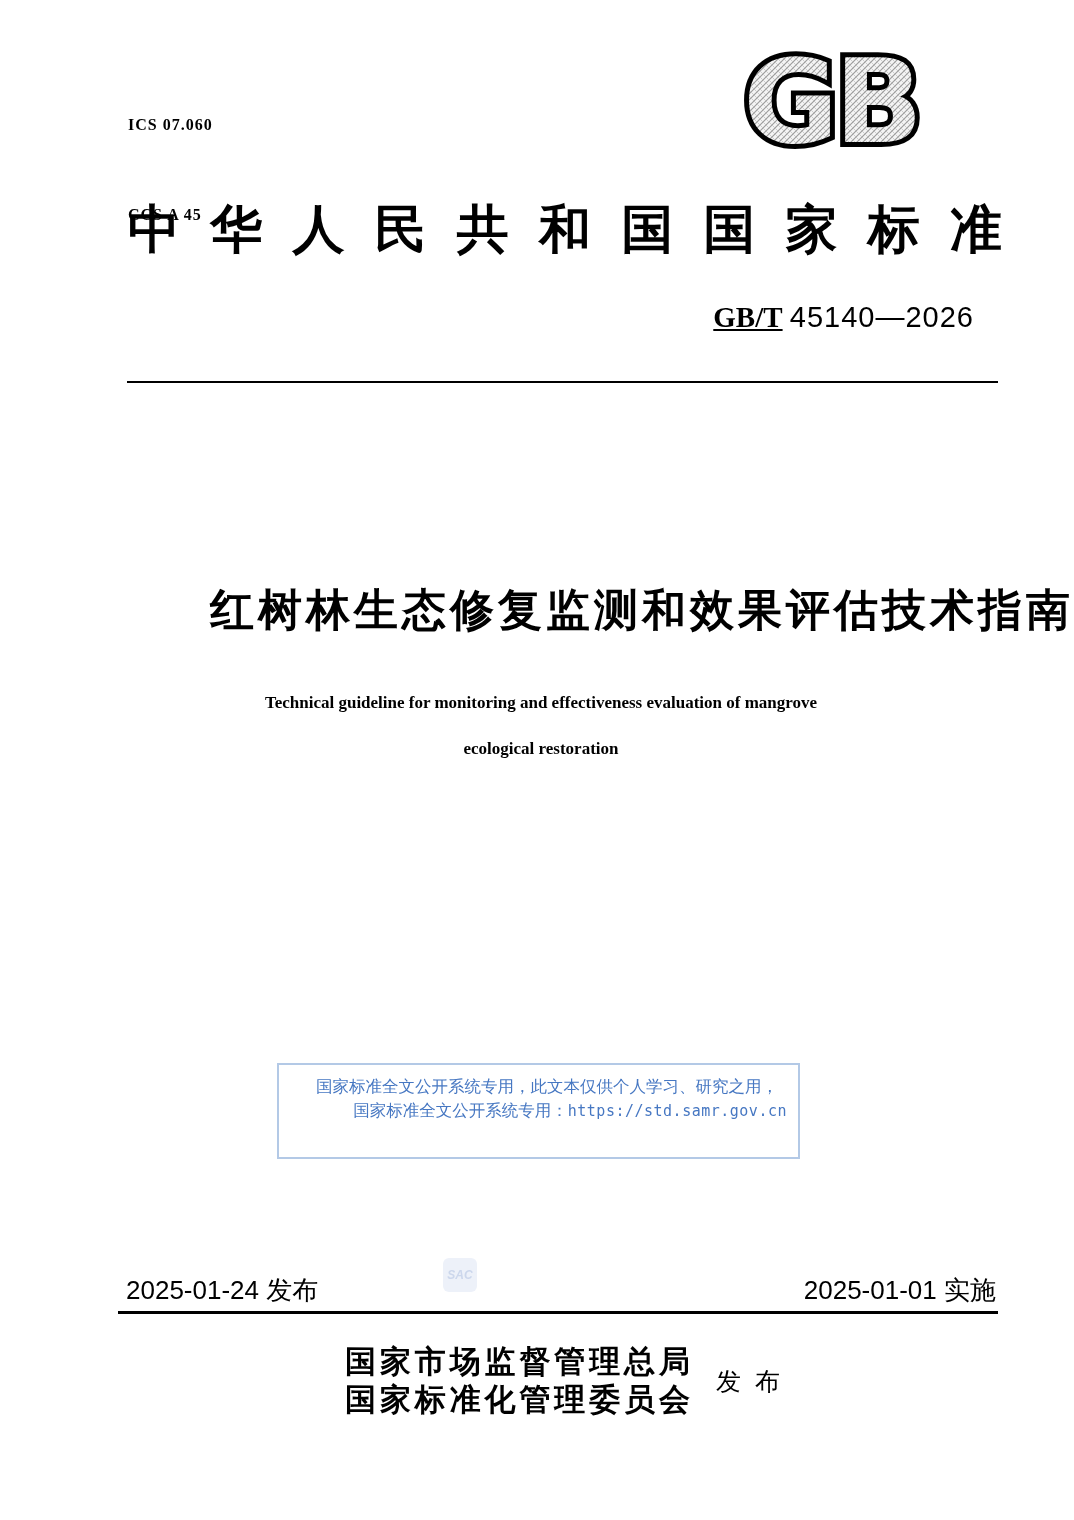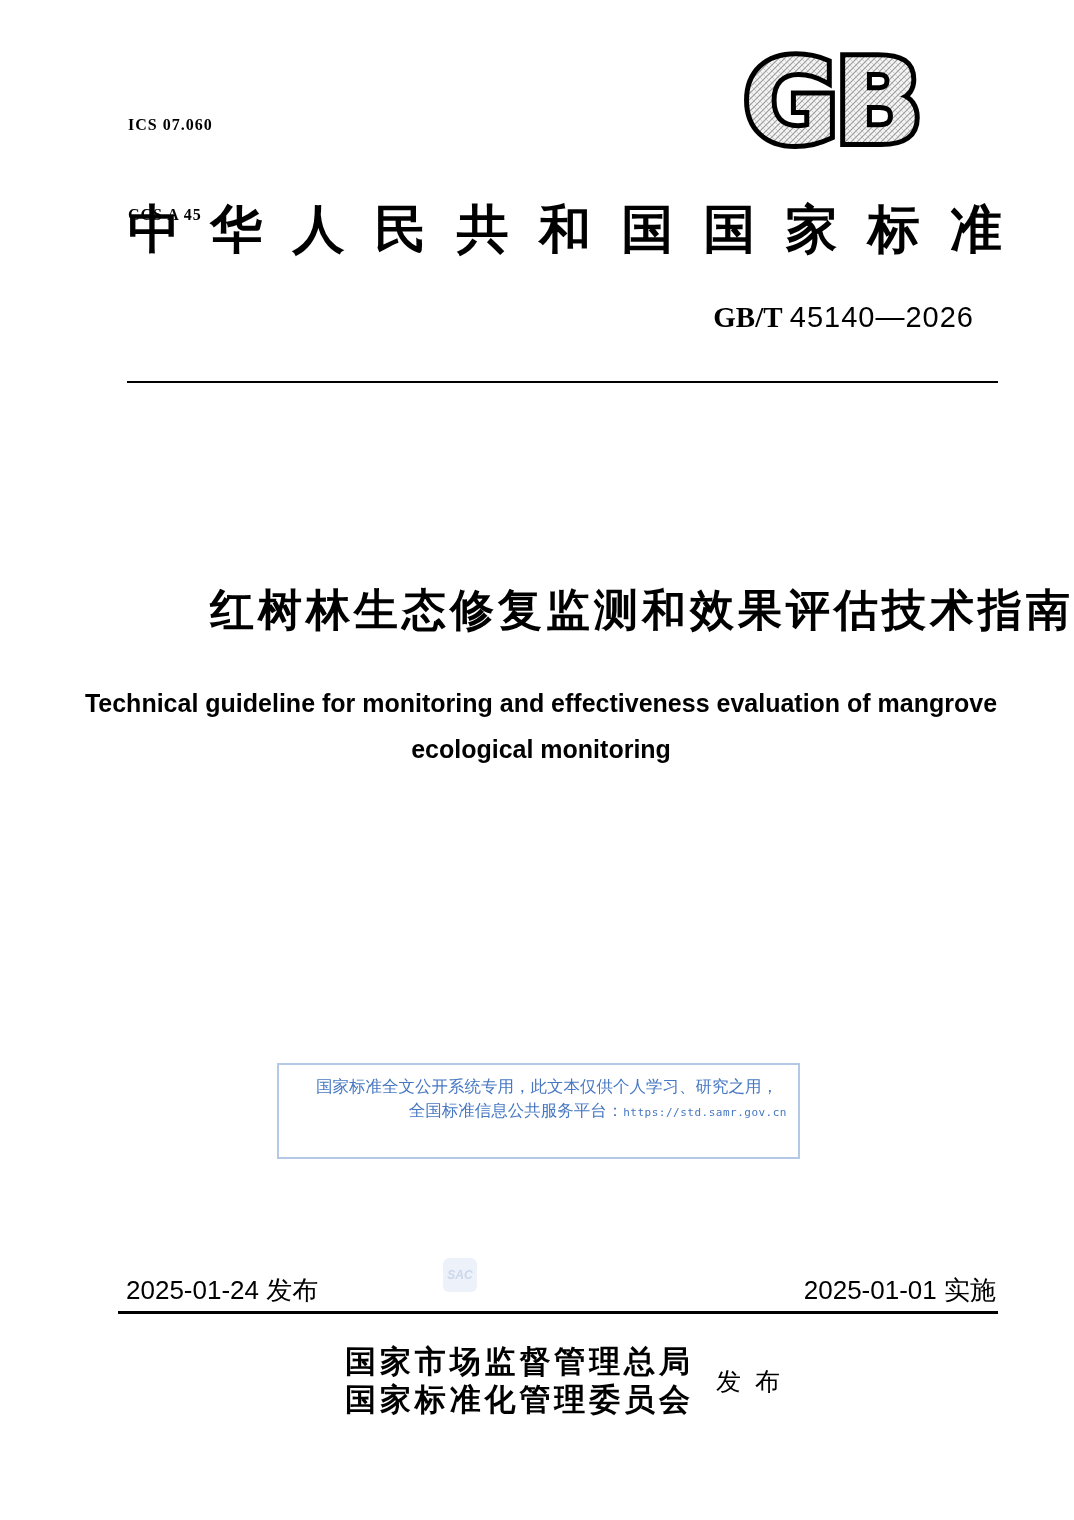--- a/index.html
+++ b/index.html
@@ -46,20 +46,21 @@
   
   .std-code {
     position: absolute;
     right: 100px; top: 300px;
     font-size: 29px;
     line-height: 34px;
   }
   .std-code .prefix {
     font-family: "Liberation Serif", "DejaVu Serif", serif;
     font-weight: bold;
+    text-decoration: underline;
   }
   .std-code .number {
     font-family: "Liberation Sans", "DejaVu Sans", sans-serif;
     font-weight: normal;
     letter-spacing: 1px;
   }
 
   .rule { position: absolute; background: #000; }
   .rule-top { left: 127px; right: 76px; top: 381px; height: 2px; }
   .rule-bottom { left: 118px; right: 76px; top: 1311px; height: 3px; }
@@ -74,44 +75,44 @@
     font-size: 44px;
     letter-spacing: 4px;
     line-height: 60px;
   }
 
   
   .doc-title-en {
     position: absolute;
     left: 8px; right: 0; top: 680px;
     text-align: center;
-    font-family: Liberation Sans, sans-serif;
-    font-weight: bold;
-    font-size: 25px;
+    font-family: Liberation Serif, serif;
+    font-weight: bold;
+    font-size: 17px;
     line-height: 46px;
   }
 
   
   .notice {
     position: absolute;
     left: 277px; top: 1063px;
     width: 523px; height: 96px;
     border: 2px solid #b3c9e6;
     padding: 10px 11px 0 11px;
     font-size: 16.5px;
     line-height: 24px;
     color: #4677c2;
     font-family: "Liberation Serif", "DejaVu Serif", serif;
   }
   .notice .n1 { text-indent: 26px; white-space: nowrap; }
   .notice .n2 { white-space: nowrap; }
   .notice .n3 { text-align: right; white-space: nowrap; }
   .notice .url {
     font-family: "DejaVu Sans Mono", "Liberation Mono", monospace;
-    font-size: 11px;
+    font-size: 15px;
     letter-spacing: 0.5px;
   }
 
   
   .watermark {
     position: absolute;
     left: 443px; top: 1258px;
     width: 34px; height: 34px;
     background: #edf1f9;
     border-radius: 6px;
@@ -199,27 +200,27 @@
     <span class="prefix">GB/T</span>
     <span class="number">45140—2026</span>
   </div>
 
   <div class="rule rule-top"></div>
 
   <div class="doc-title-cn">红树林生态修复监测和效果评估技术指南</div>
 
   <div class="doc-title-en">
     <div>Technical guideline for monitoring and effectiveness evaluation of mangrove</div>
-    <div>ecological monitoring</div>
+    <div>ecological restoration</div>
   </div>
 
   <div class="notice">
     <div class="n1">国家标准全文公开系统专用，此文本仅供个人学习、研究之用，</div>
     <div class="n3">
-      <span>全国标准信息公共服务平台：</span><span class="url">https://std.samr.gov.cn</span>
+      <span>国家标准全文公开系统专用：</span><span class="url">https://std.samr.gov.cn</span>
     </div>
   </div>
 
   <div class="watermark">
     <span>SAC</span>
   </div>
 
   <div class="dates">
     <span>2025-01-24 发布</span>
     <span>2025-01-01 实施</span>

